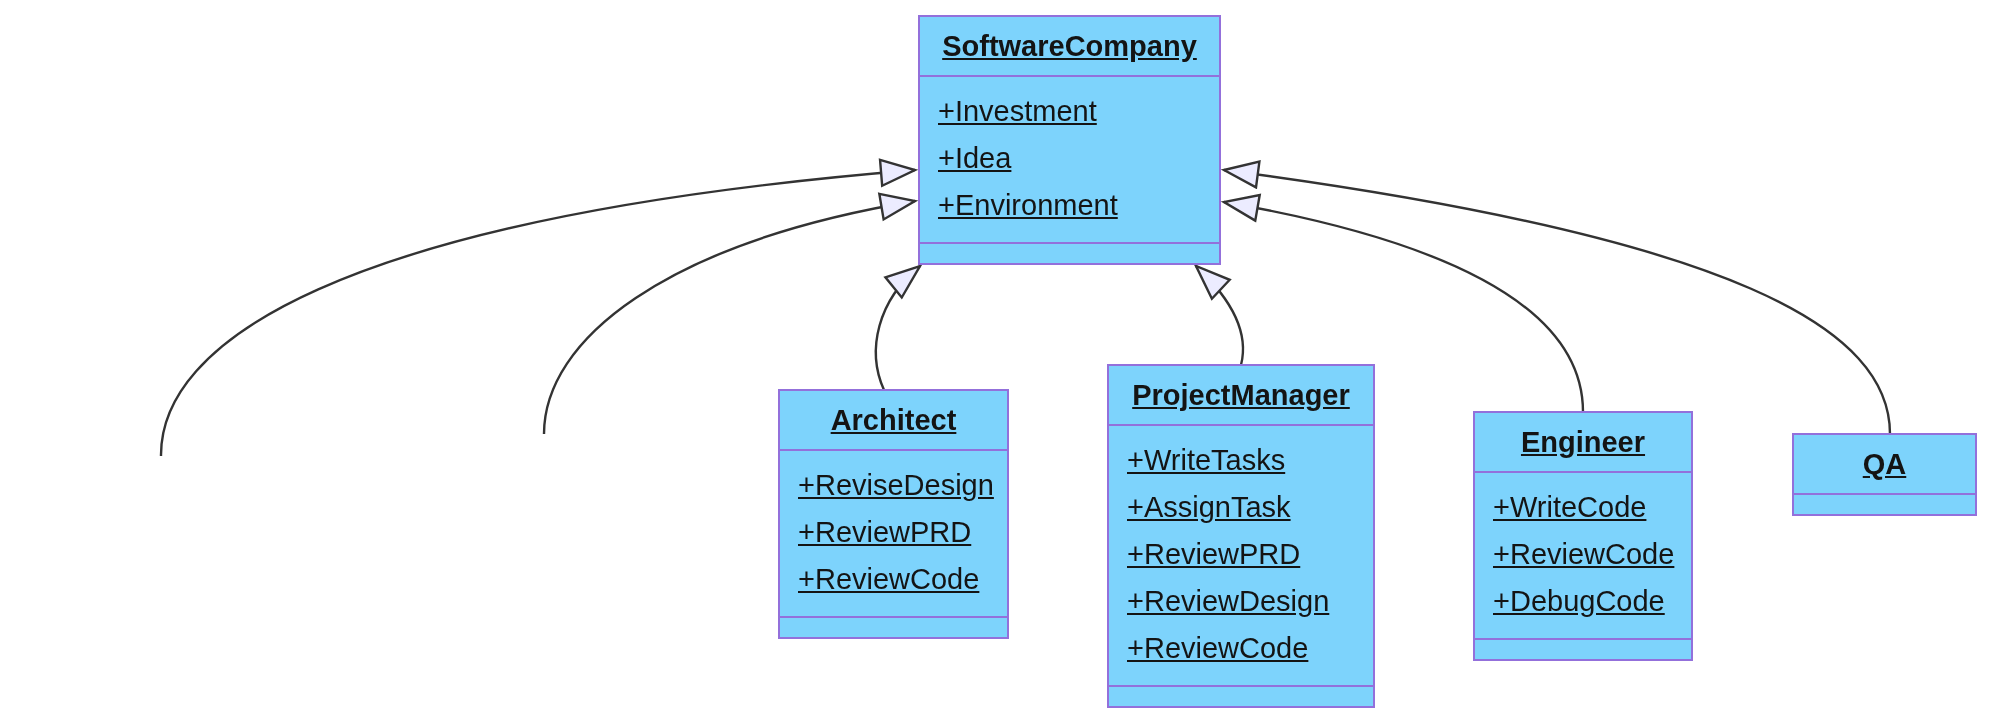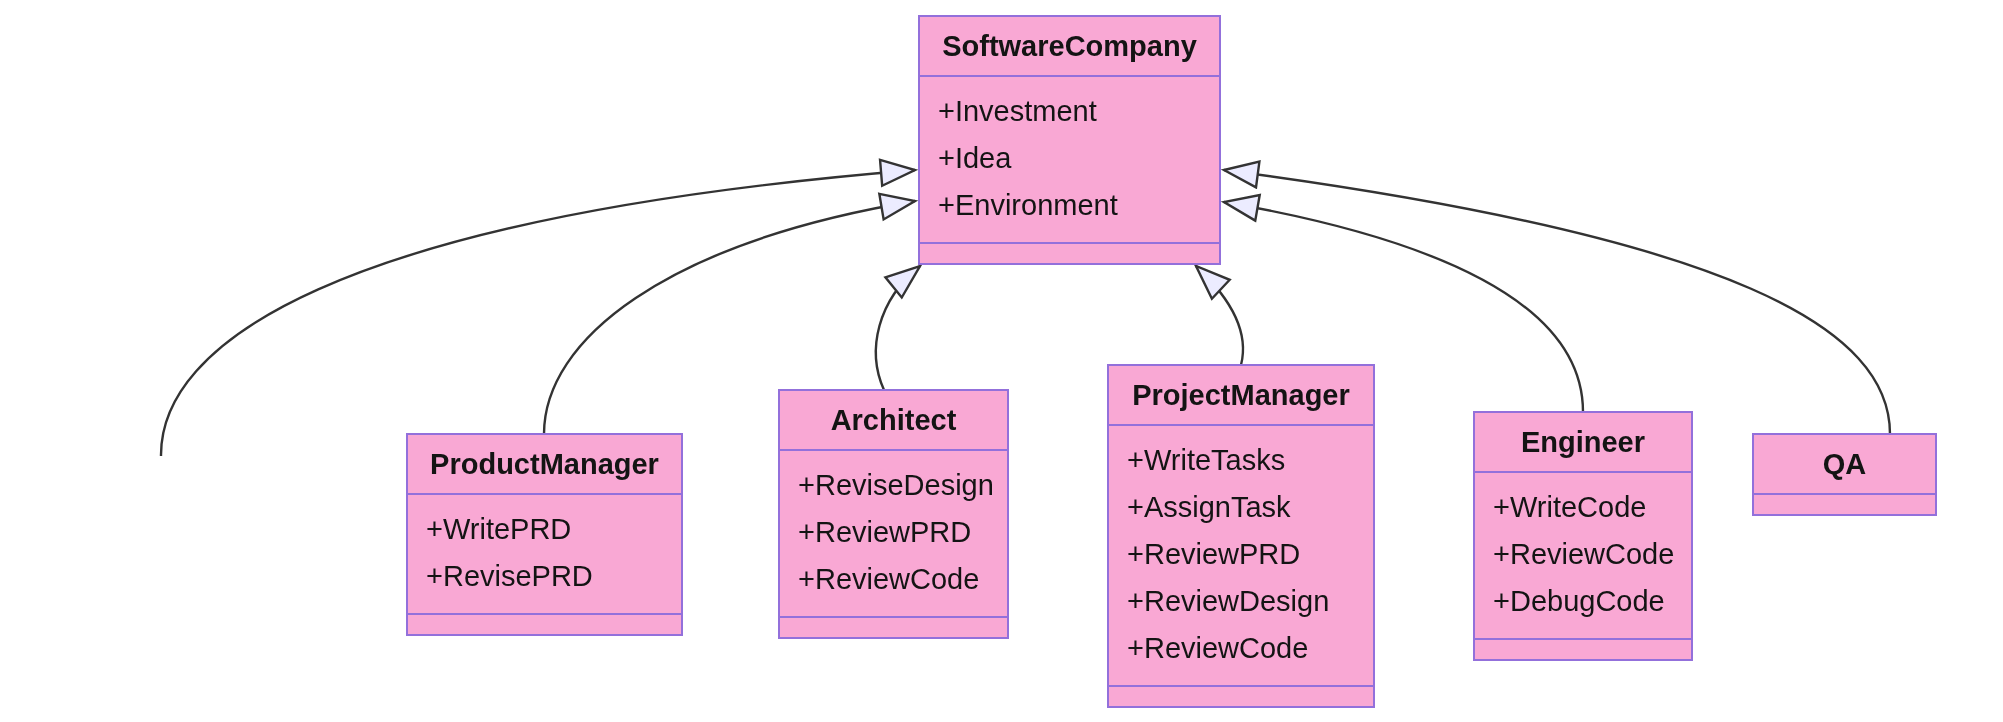--- a/index.html
+++ b/index.html
@@ -11,24 +11,25 @@
     font-family: "Liberation Sans", sans-serif;
     overflow: hidden;
   }
   #edge-layer {
     position: absolute;
     left: 0; top: 0;
     width: 2003px; height: 722px;
   }
   .class-box {
     position: absolute;
-    background: #f9a8d4;
+    background: #7dd3fc;
     border: 2px solid #9370DB;
     box-sizing: border-box;
     color: #141414;
+    text-decoration: underline;
   }
   .class-title {
     height: 58px;
     display: flex;
     align-items: center;
     justify-content: center;
     font-weight: bold;
     font-size: 29px;
     border-bottom: 2px solid #9370DB;
     white-space: nowrap;
@@ -43,21 +44,21 @@
     white-space: nowrap;
   }
   .class-methods { height: 19px; }
 
   #box-softwarecompany { left: 918px;  top: 15px;  width: 303px; }
   #box-boss            { left: 15px;   top: 455px; width: 293px; }
   #box-productmanager  { left: 406px;  top: 433px; width: 277px; }
   #box-architect       { left: 778px;  top: 389px; width: 231px; }
   #box-projectmanager  { left: 1107px; top: 364px; width: 268px; }
   #box-engineer        { left: 1473px; top: 411px; width: 220px; }
-  #box-qa              { left: 1752px; top: 433px; width: 185px; }
+  #box-qa              { left: 1792px; top: 433px; width: 185px; }
 </style>
 </head>
 <body>
 
 <div id="canvas">
 
   <svg id="edge-layer" viewBox="0 0 2003 722" xmlns="http://www.w3.org/2000/svg">
     <defs>
       <marker id="tri" markerUnits="userSpaceOnUse" markerWidth="40" markerHeight="30" refX="36" refY="15" orient="auto">
         <path d="M2,2 L36,15 L2,28 Z" fill="#ECECFF" stroke="#333333" stroke-width="2.4"></path>
@@ -77,28 +78,20 @@
     <div class="class-title">SoftwareCompany</div>
     <div class="class-attrs">
       <div class="attr">+Investment</div>
       <div class="attr">+Idea</div>
       <div class="attr">+Environment</div>
     </div>
     <div class="class-methods"></div>
   </div>
 
 
-  <div class="class-box" id="box-productmanager">
-    <div class="class-title">ProductManager</div>
-    <div class="class-attrs">
-      <div class="attr">+WritePRD</div>
-      <div class="attr">+RevisePRD</div>
-    </div>
-    <div class="class-methods"></div>
-  </div>
 
   <div class="class-box" id="box-architect">
     <div class="class-title">Architect</div>
     <div class="class-attrs">
       <div class="attr">+ReviseDesign</div>
       <div class="attr">+ReviewPRD</div>
       <div class="attr">+ReviewCode</div>
     </div>
     <div class="class-methods"></div>
   </div>

